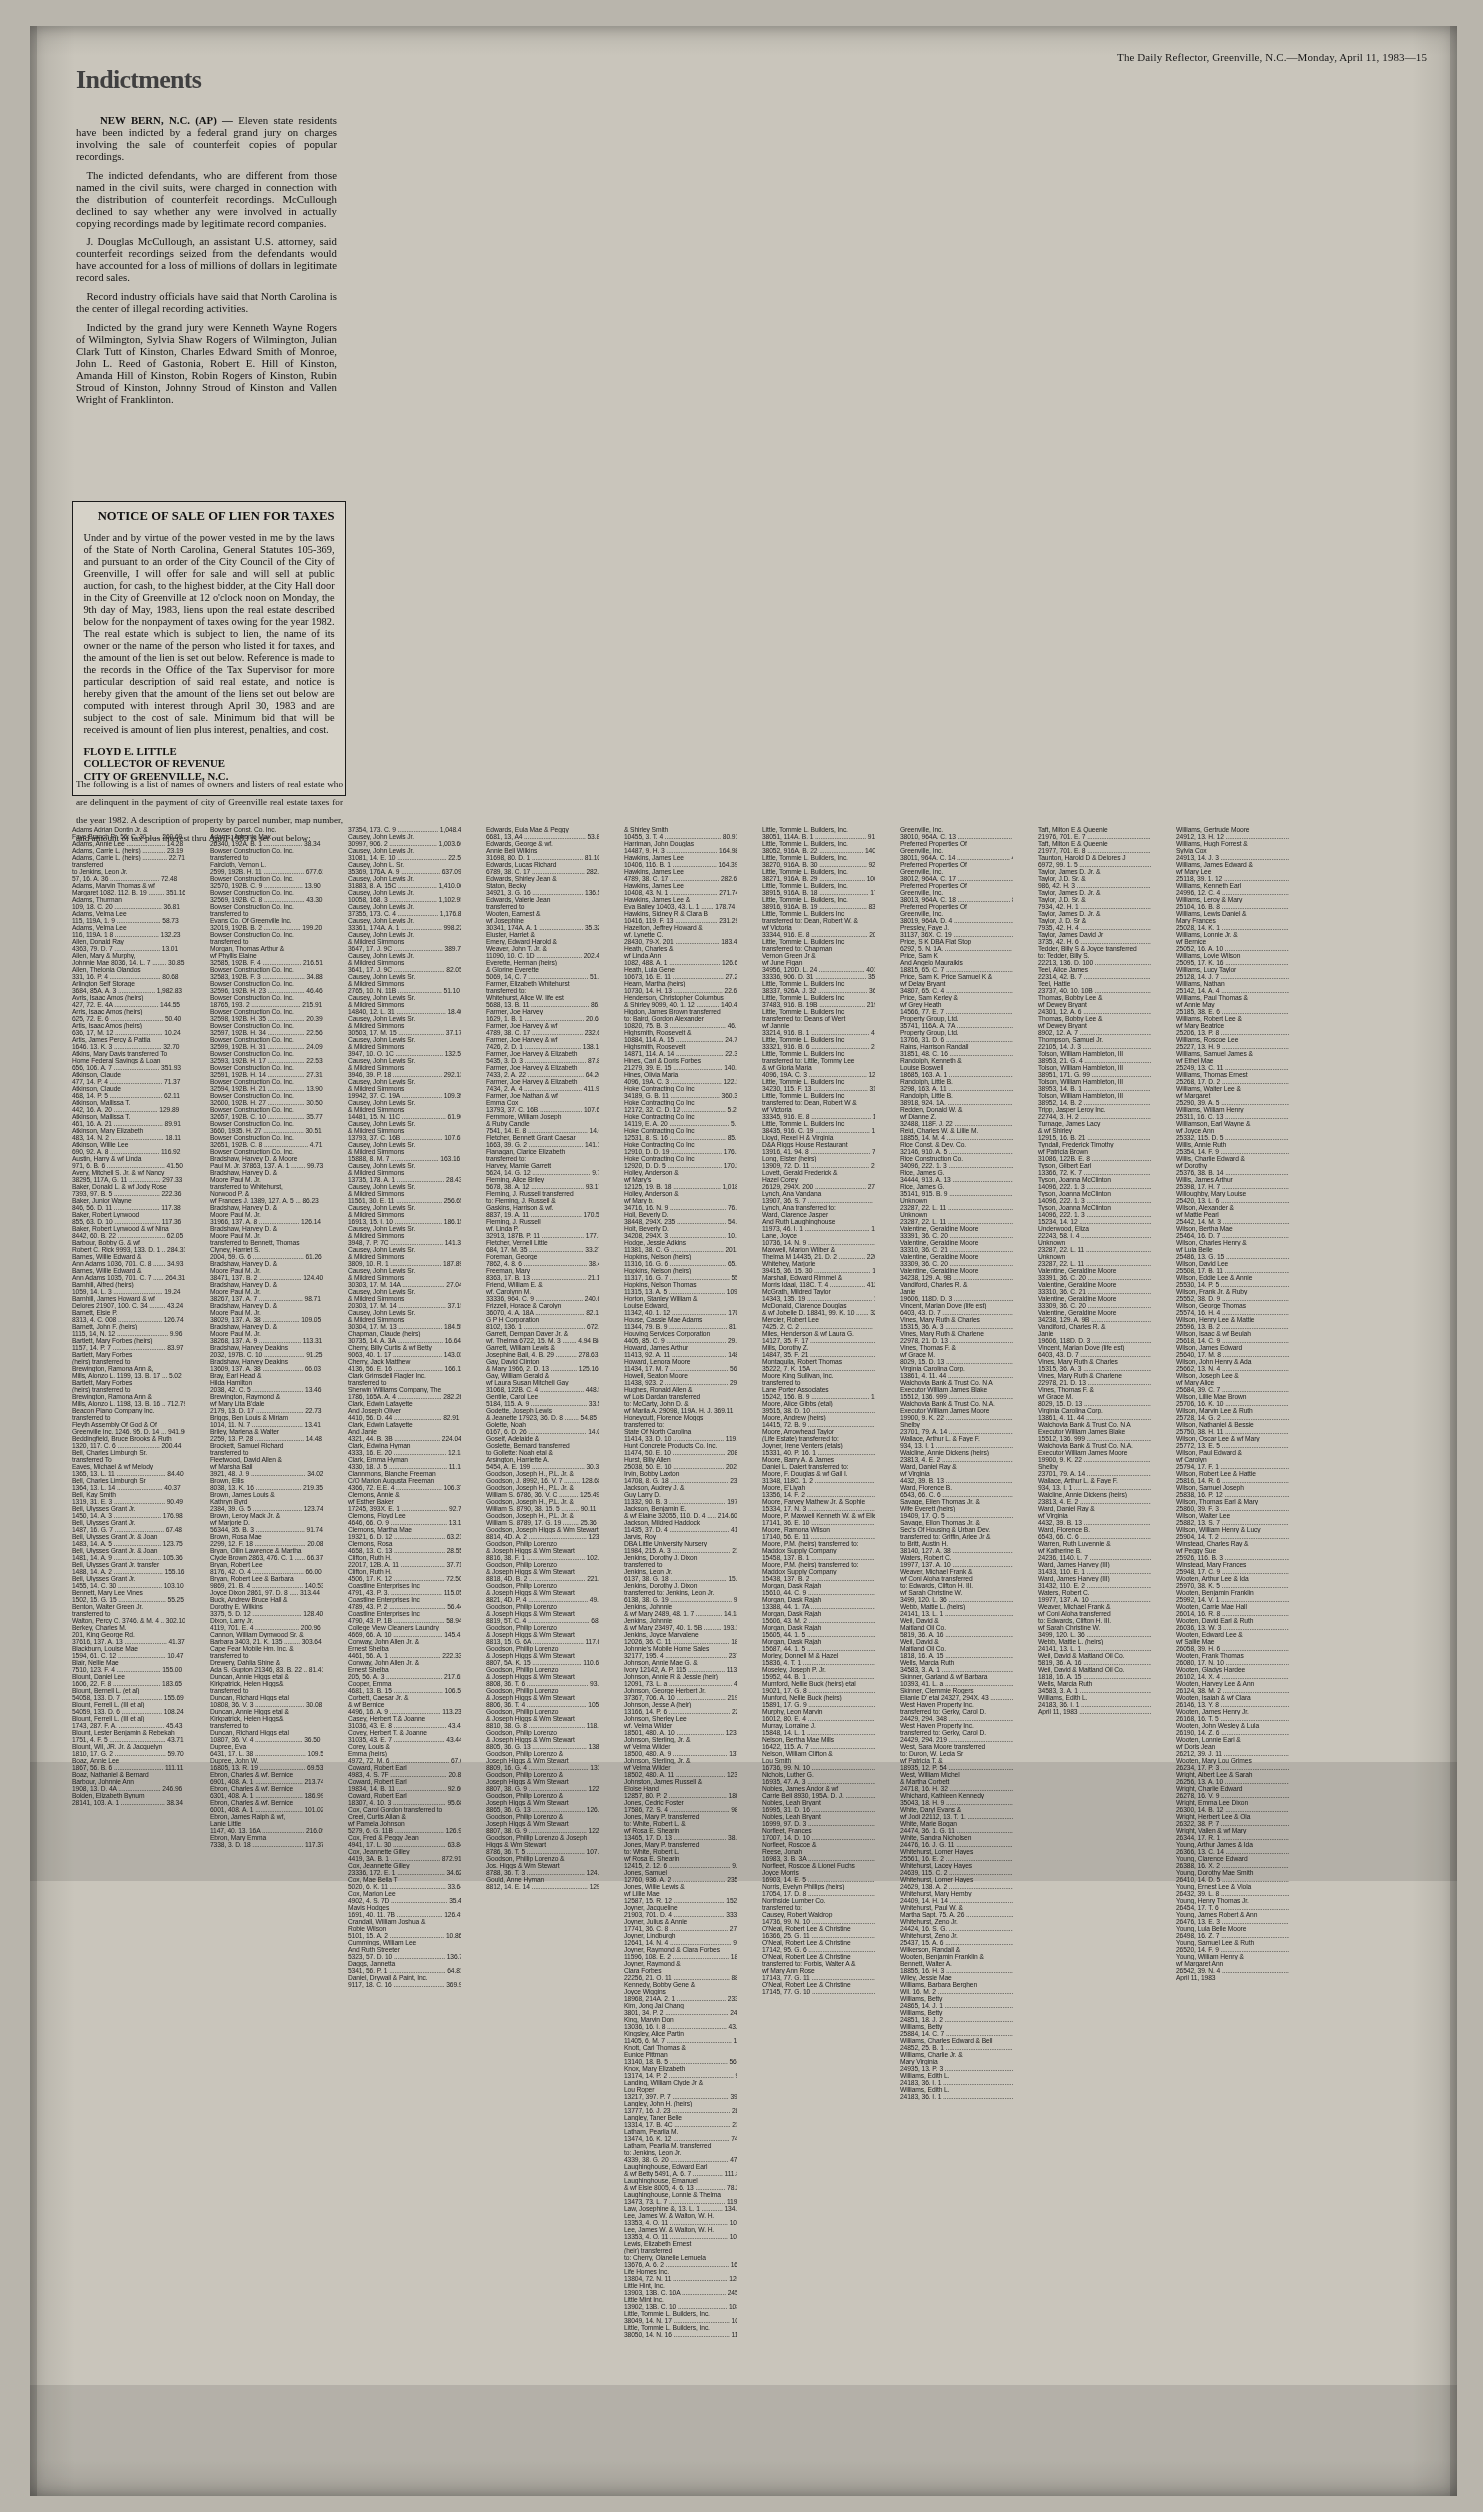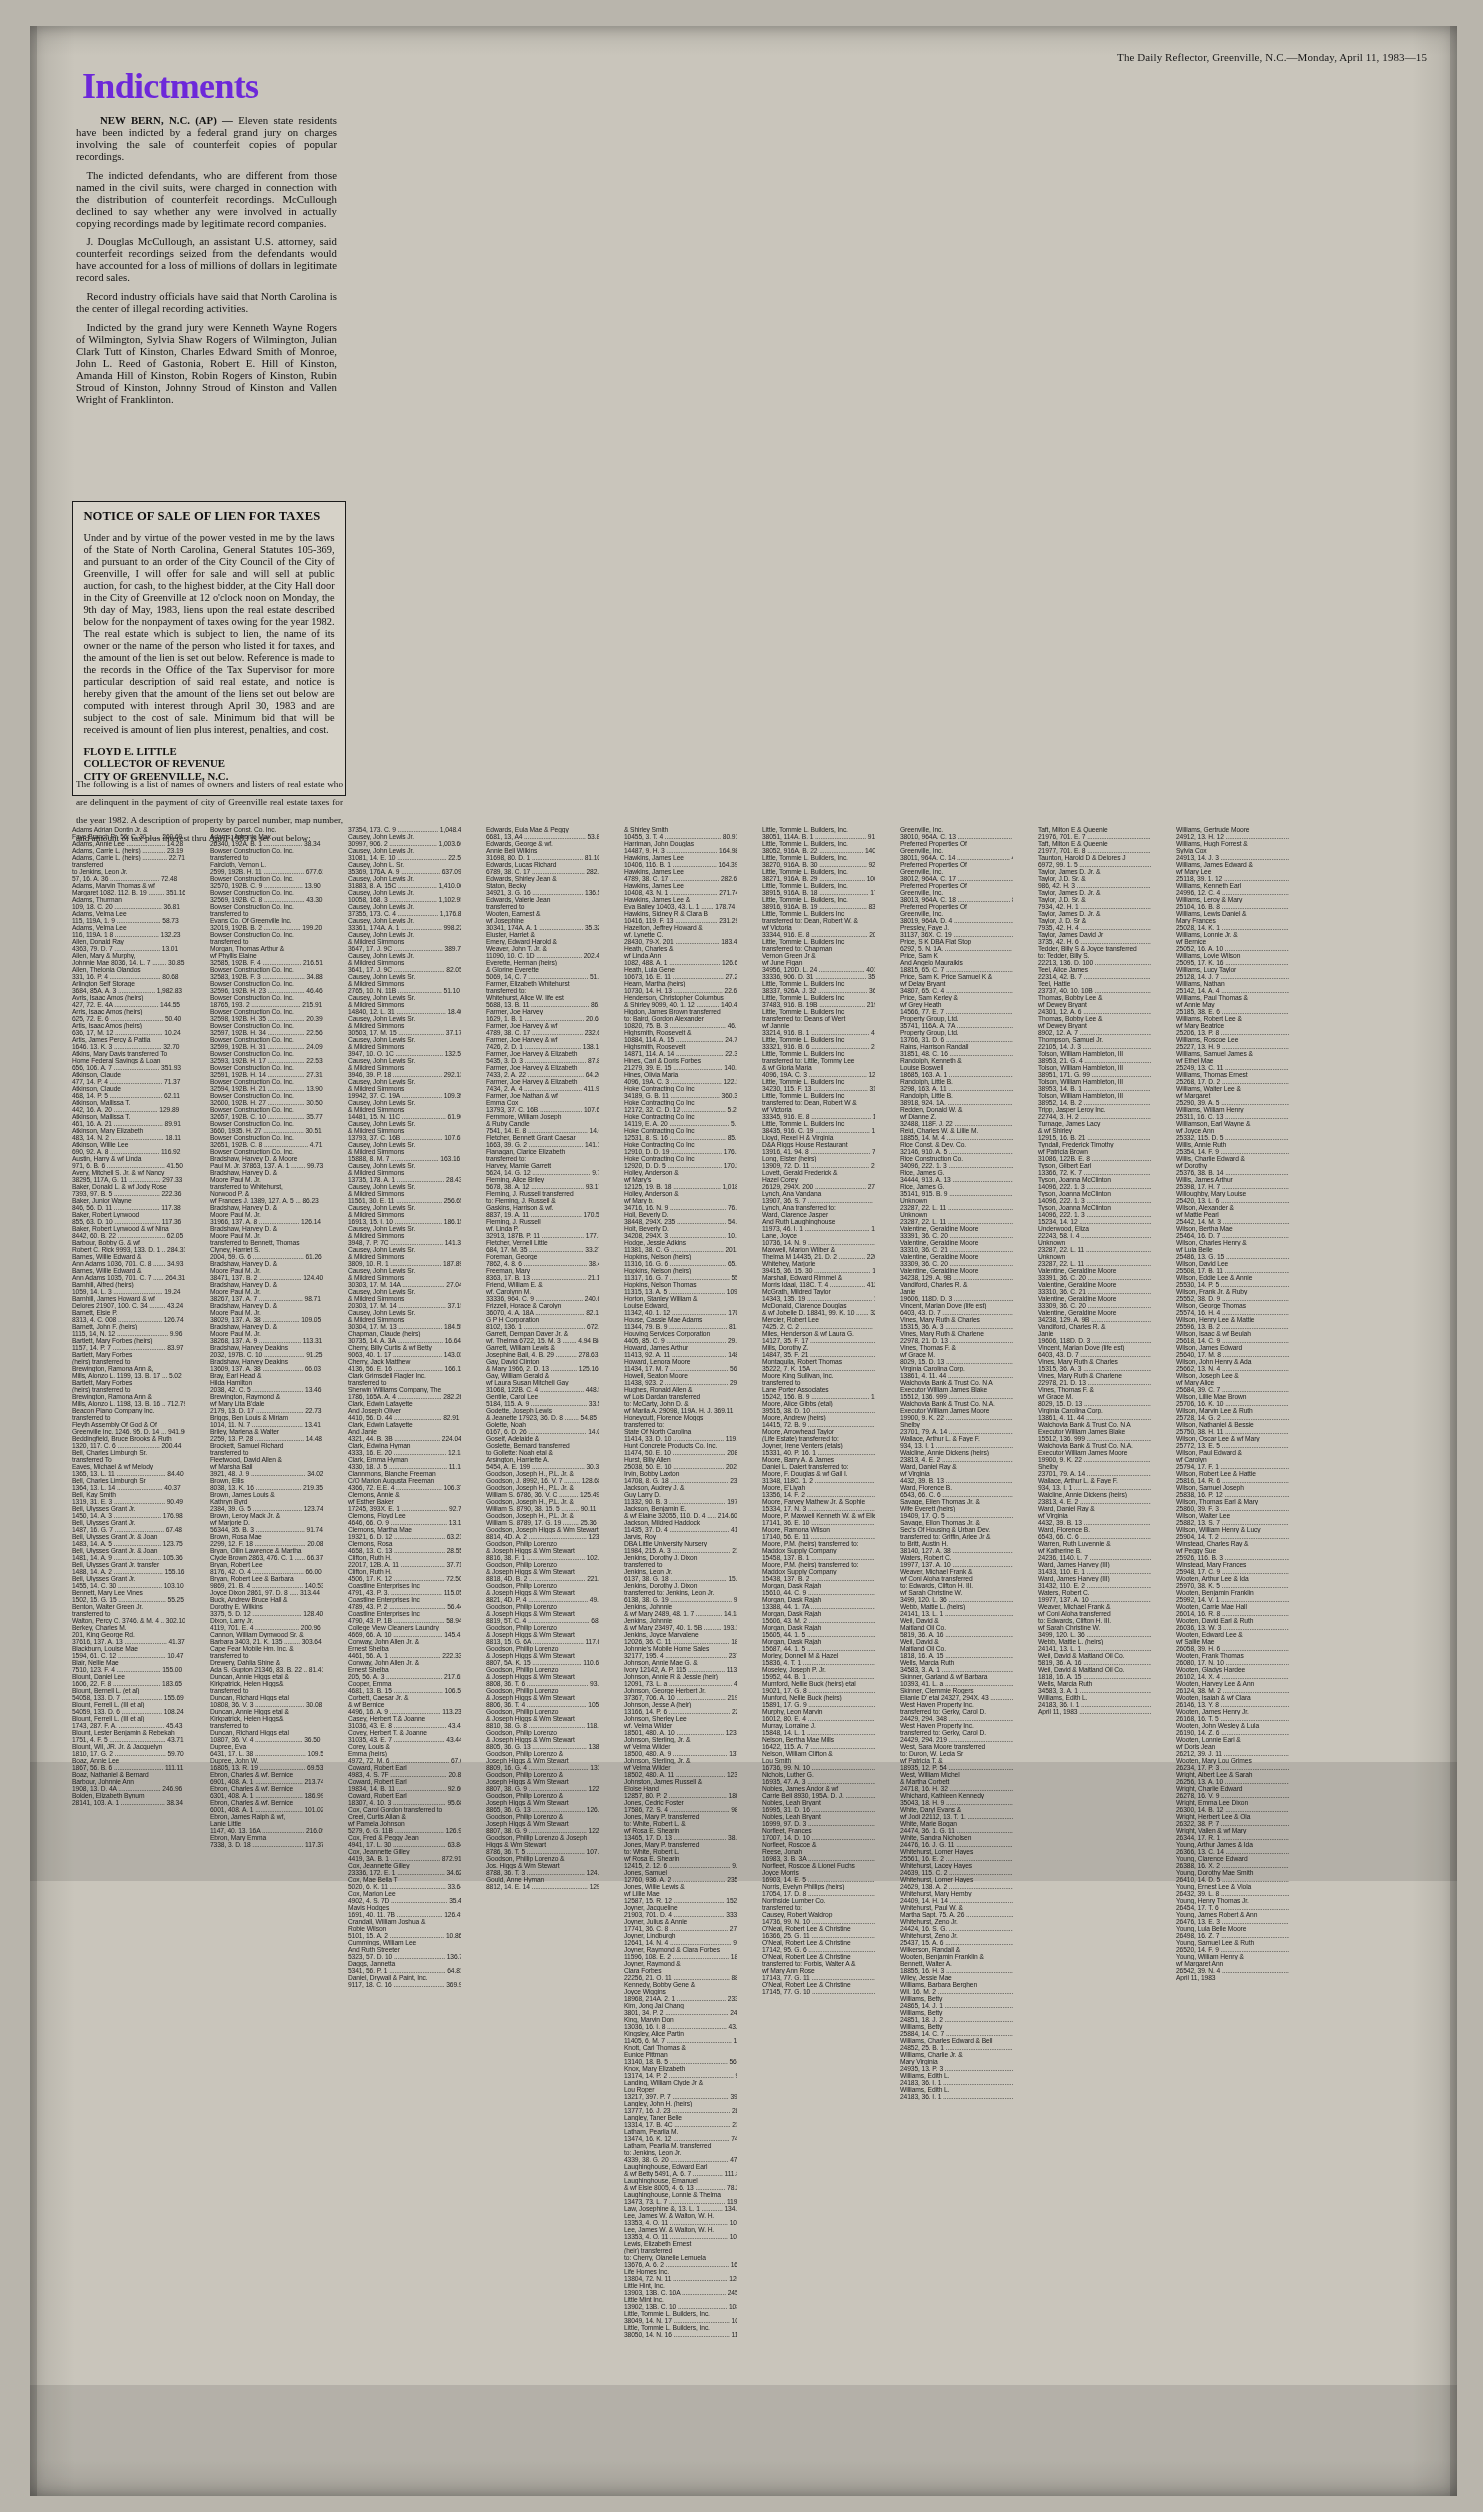--- a/index.html
+++ b/index.html
@@ -45,24 +45,23 @@
     color: #1a1a1a;
     letter-spacing: 0.1px;
   }
 
   .headline {
     position: absolute;
     left: 46px;
     top: 39px;
     font-family: "Liberation Serif", serif;
     font-weight: bold;
-    font-size: 36px;
+    font-size: 26px;
     letter-spacing: -0.7px;
-    color: #6d28d9;
-    margin-left: 6px;
+    color: #404040;
   }
 
   .lead {
     position: absolute;
     left: 46px;
     top: 88px;
     width: 261px;
     font-size: 10.8px;
     line-height: 12px;
     text-align: justify;
@@ -77,21 +76,21 @@
     position: absolute;
     left: 42px;
     top: 475px;
     width: 274px;
     border: 1.5px solid #1b1b1b;
     background: #d6d2c8;
     box-sizing: border-box;
     padding: 7.4px 10.4px 12px 10.4px;
   }
   .notice-title {
-    text-align: left;
+    text-align: right;
     font-weight: bold;
     font-size: 12.6px;
     letter-spacing: 0.1px;
     margin-bottom: 7.4px;
     color: #101010;
   }
   .notice-body {
     font-size: 10.4px;
     line-height: 12px;
     text-align: justify;

